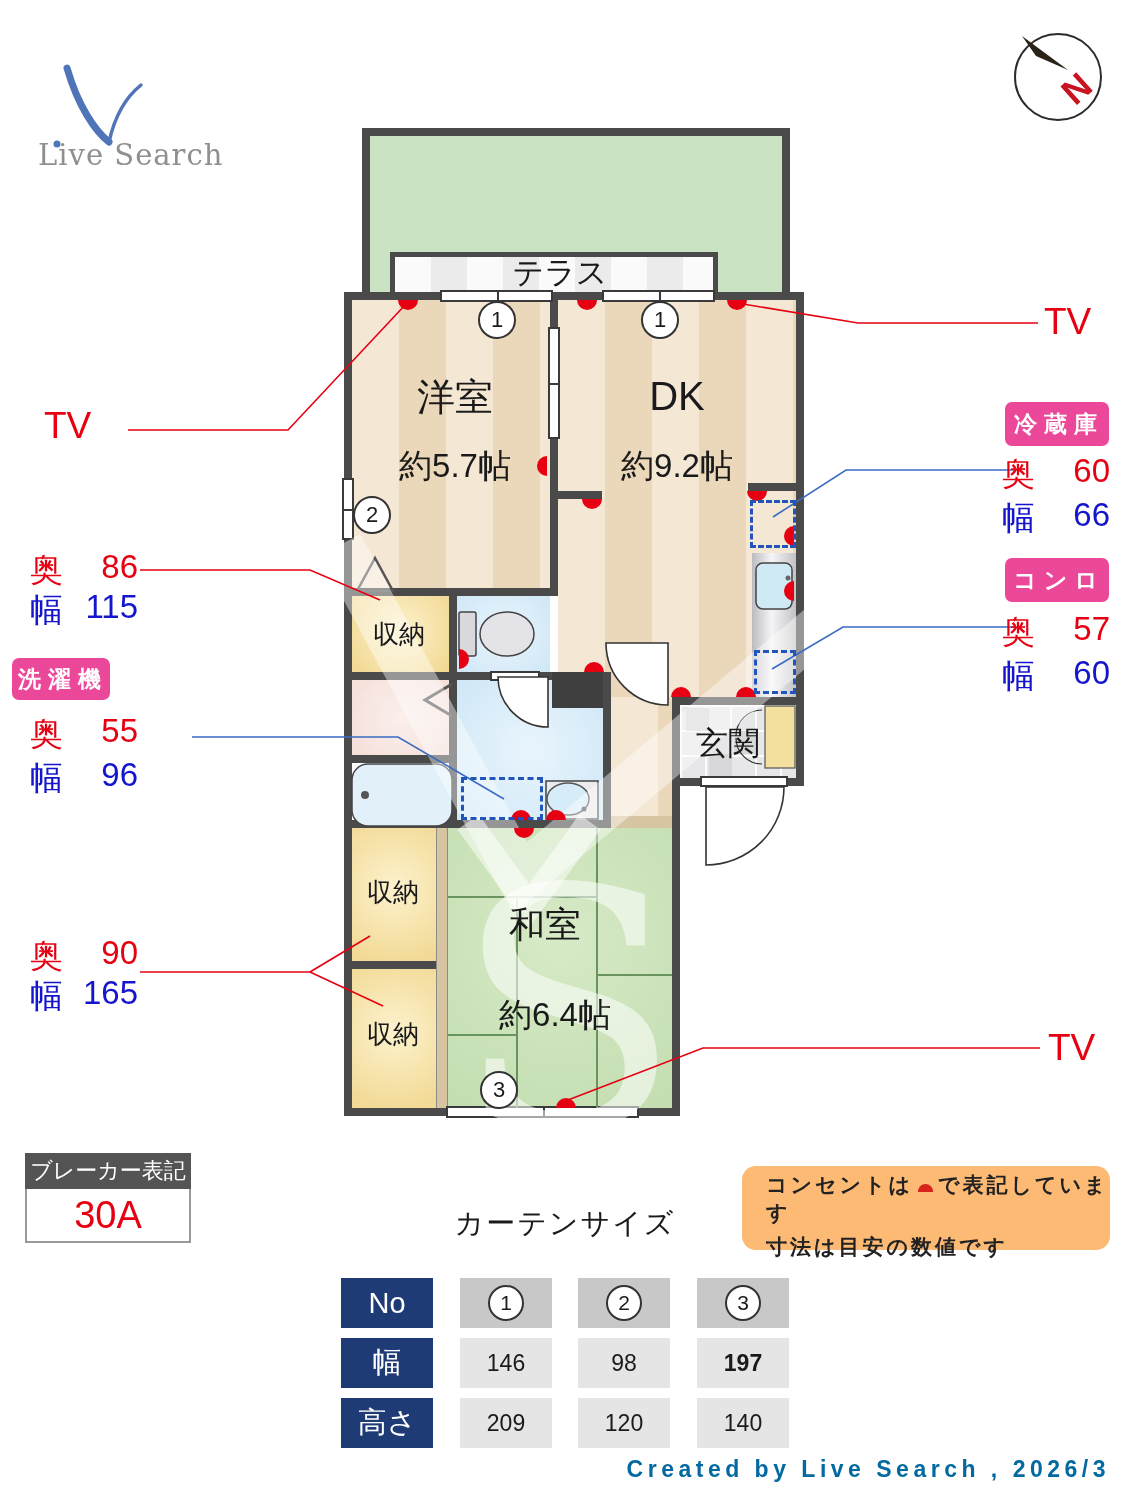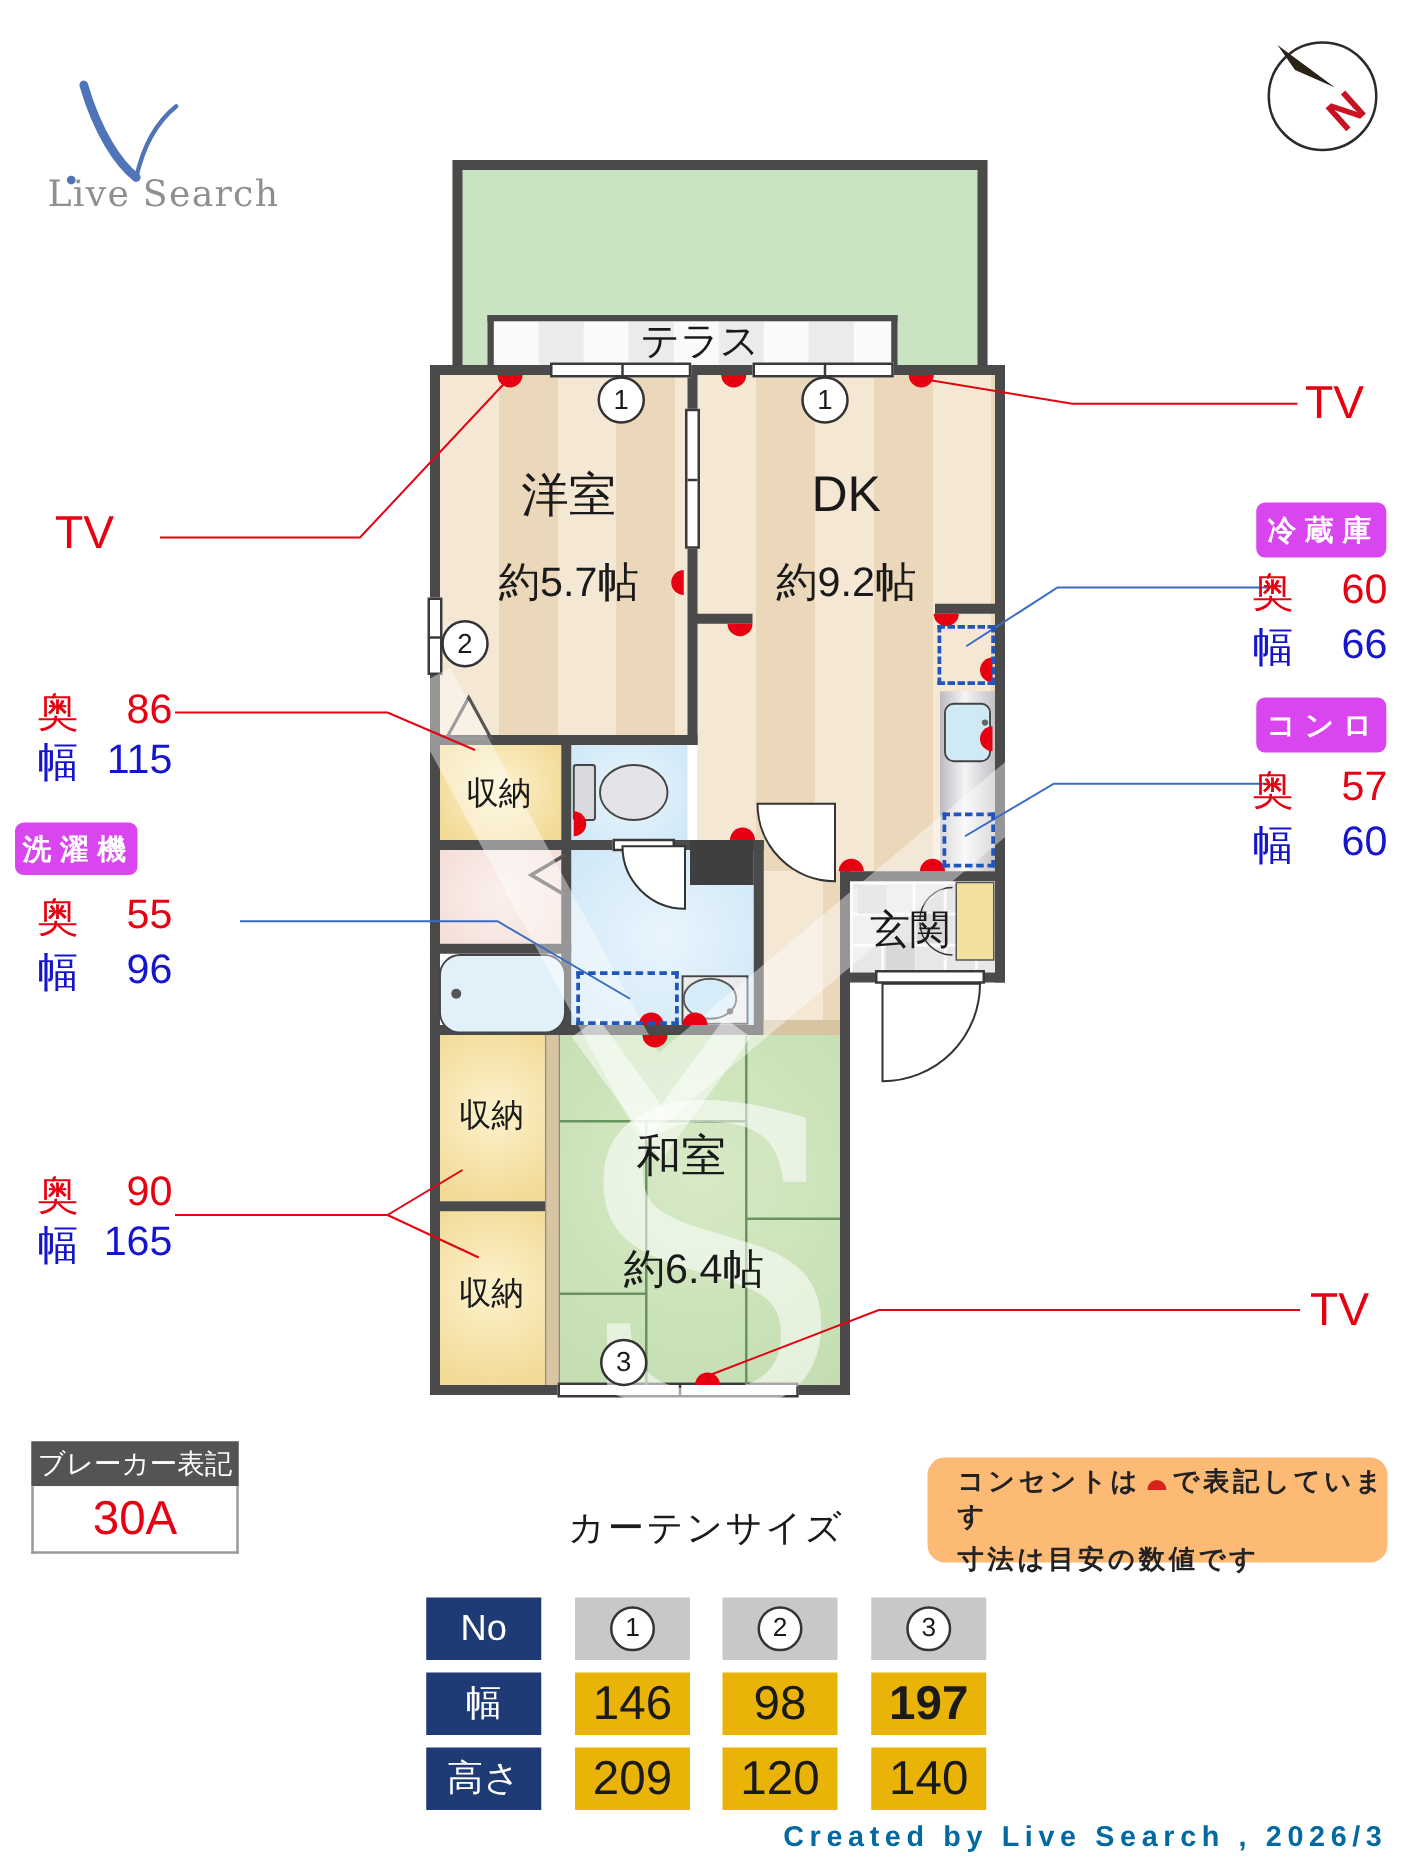--- a/index.html
+++ b/index.html
@@ -11,21 +11,21 @@
   .win{position:absolute;background:#fff;border:2px solid #3a3a3a;box-sizing:border-box;z-index:4;}
   .win .tick-v{position:absolute;left:50%;top:0;width:2px;height:100%;background:#3a3a3a;}
   .win .tick-h{position:absolute;top:50%;left:0;height:2px;width:100%;background:#3a3a3a;}
   .lbl{position:absolute;text-align:center;z-index:6;line-height:1.1;}
   .circ{position:absolute;width:34px;height:34px;border:2px solid #333;border-radius:50%;
         background:#fff;font-size:22px;display:flex;align-items:center;justify-content:center;z-index:6;}
   .dim-row{position:absolute;display:flex;justify-content:space-between;width:108px;
            font-size:33px;font-weight:500;z-index:6;}
   .red{color:#e60012;}
   .blue{color:#1515cd;}
-  .badge{position:absolute;background:#d946ef;color:#fff;display:flex;align-items:center;
+  .badge{position:absolute;background:#ec4899;color:#fff;display:flex;align-items:center;
          justify-content:center;border-radius:7px;letter-spacing:7px;font-size:23px;
          font-weight:bold;z-index:6;padding-left:4px;box-sizing:border-box;}
   .stripes{background:repeating-linear-gradient(90deg,#f4e7d4 0 47px,#ebd7ba 47px 94px);}
   .tatami{background:radial-gradient(circle at 50% 40%,#d6eac6,#c3ddb0);}
   .closet{background:radial-gradient(circle at 50% 45%,#fdf2cd 0%,#f2da96 90%);}
   .bluef{background:radial-gradient(circle at 50% 50%,#e9f5fd,#cfe7f6);}
   .pinkf{background:radial-gradient(circle at 50% 50%,#fbf0ec,#f4ded8);}
   .checker{background:repeating-conic-gradient(#ebebeb 0 90deg,#fafafa 0 180deg);background-size:72px 72px;}
   .tiles{background-color:#e7e7e9;
          background-image:linear-gradient(#fbfbfb 2px,transparent 2px),
@@ -36,22 +36,22 @@
   .tan{position:absolute;background:#d6c5a0;border-left:1px solid #8a8a8a;border-right:1px solid #8a8a8a;
        box-sizing:border-box;z-index:3;}
   .note-box{position:absolute;background:#fdba74;border-radius:14px;z-index:6;
             font-size:21px;font-weight:bold;letter-spacing:3px;color:#222;padding:5px 0 0 24px;box-sizing:border-box;}
   .mini-dome{display:inline-block;width:15px;height:8px;background:#d8231d;
              border-radius:8px 8px 0 0;margin:0 5px;}
   .tbl-head{position:absolute;background:#1e3b76;color:#fff;display:flex;align-items:center;
             justify-content:center;font-size:29px;z-index:6;}
   .tbl-gray{position:absolute;background:#c8c8c8;display:flex;align-items:center;
             justify-content:center;z-index:6;}
-  .tbl-cell{position:absolute;background:#eab308;display:flex;align-items:center;
-            justify-content:center;font-size:38px;z-index:6;}
+  .tbl-cell{position:absolute;background:#e5e5e5;display:flex;align-items:center;
+            justify-content:center;font-size:23px;z-index:6;}
   .tbl-circ{width:32px;height:32px;border:2px solid #333;border-radius:50%;background:#fff;
             font-size:21px;display:flex;align-items:center;justify-content:center;}
   .footer{position:absolute;font-size:23px;font-weight:bold;letter-spacing:4.5px;
           text-align:right;z-index:6;color:#0369a1;}
   .logo-text{position:absolute;font-family:"DejaVu Serif",serif;color:#8f8f8f;
              font-size:29px;letter-spacing:1px;z-index:6;}
   svg.overlay{position:absolute;left:0;top:0;z-index:4;pointer-events:none;}
 </style>
 </head>
 <body>

